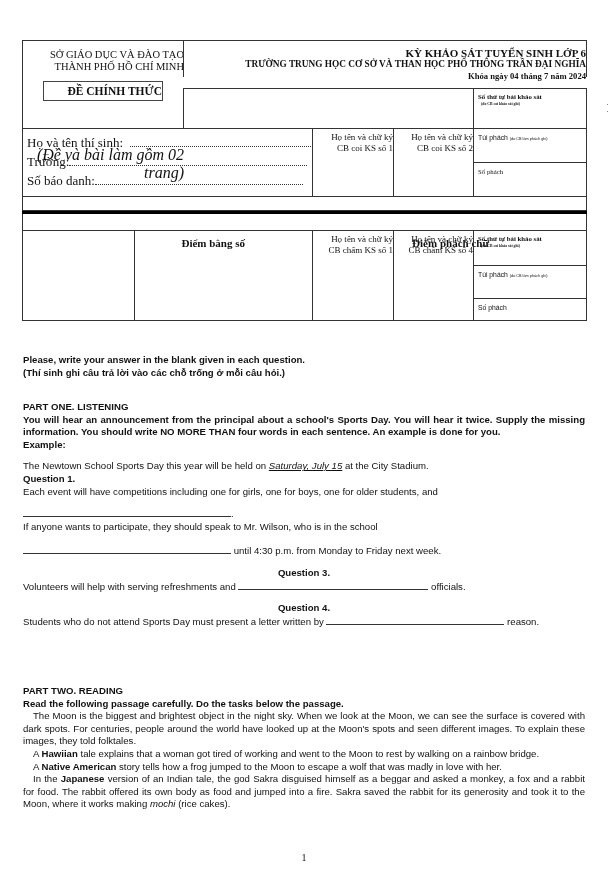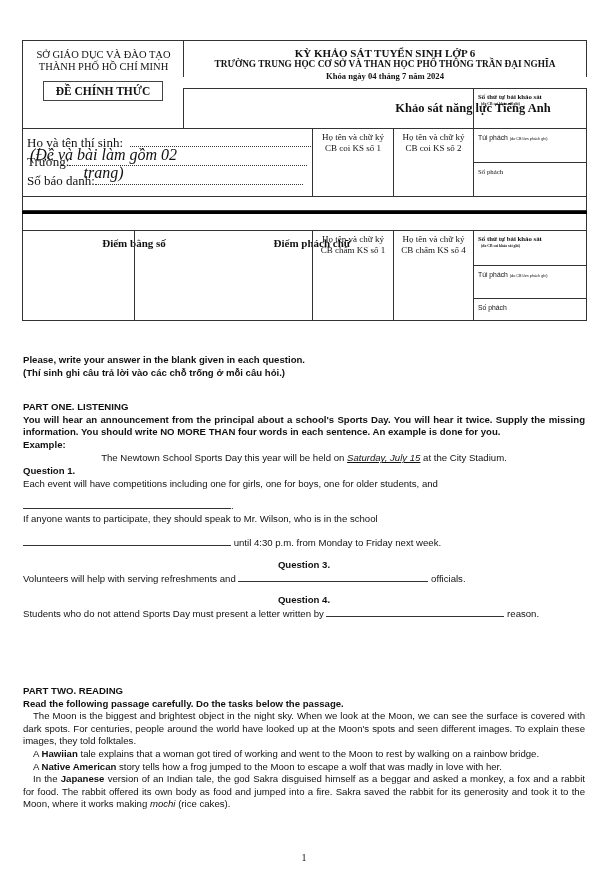--- a/index.html
+++ b/index.html
@@ -3,21 +3,21 @@
 <meta charset="utf-8">
 <style>
   html, body { margin:0; padding:0; background:#fff; }
   body { width:608px; height:871px; position:relative; overflow:hidden; color:#111; }
   .serif { font-family:"Liberation Serif", "DejaVu Serif", serif; }
   .sans { font-family:"Liberation Sans", "DejaVu Sans", sans-serif; }
 
   
   .hdr { position:absolute; left:22px; top:40px; width:565px; }
   .box { position:absolute; border:1px solid #333; box-sizing:border-box; }
-  .center { text-align:center; }
+  .center { text-align:right; }
 
   
   #dept { left:0; top:0; width:162px; height:89px; border-right:none; }
   #dept .l1 { position:absolute; top:8px; width:100%; font-size:10.5px; line-height:12px; }
   #dept .stamp { position:absolute; left:20px; top:40px; width:120px; height:20px; border:1px solid #444; box-sizing:border-box; font-weight:bold; font-size:11.5px; line-height:18px; }
   #dept .pages { position:absolute; top:67px; width:100%; font-style:italic; font-size:16px;margin-top:38px; }
 
   #exam { left:161px; top:0; width:404px; height:37px; border-bottom:none; }
   #exam .t1 { position:absolute; top:6px; width:100%; font-weight:bold; font-size:11px; }
   #exam .t2 { position:absolute; top:18px; width:100%; font-weight:bold; font-size:9.3px; }
@@ -159,21 +159,21 @@
 
 <div class="body sans b" style="top:354px;">
   <div>Please, write your answer in the blank given in each question.</div>
   <div>(Thí sinh ghi câu trả lời vào các chỗ trống ở mỗi câu hỏi.)</div>
 </div>
 
 <div class="body sans" style="top:401px;">
   <div class="b">PART ONE. LISTENING</div>
   <div class="b para">You will hear an announcement from the principal about a school's Sports Day. You will hear it twice. Supply the missing information. You should write NO MORE THAN four words in each sentence. An example is done for you.</div>
   <div class="b">Example:</div>
-  <div style="margin-top:1px;text-align:center;">
+  <div style="margin-top:9px;">
     <span>The Newtown School Sports Day this year will be held on </span><span style="font-style:italic; text-decoration:underline;">Saturday, July 15</span><span> at the City Stadium.</span>
   </div>
 
   <div class="b">Question 1.</div>
   <div>Each event will have competitions including one for girls, one for boys, one for older students, and</div>
   <div style="margin-top:9px;">
     <span class="blank" style="width:208px;"></span><span>.</span>
   </div>
 
   <div>If anyone wants to participate, they should speak to Mr. Wilson, who is in the school</div>

